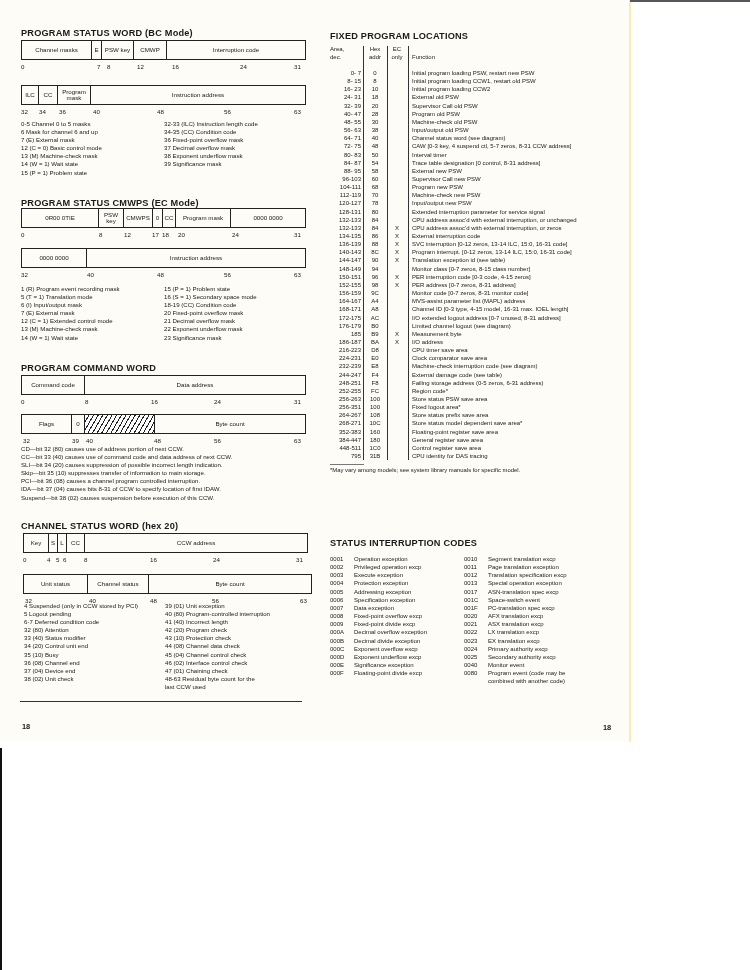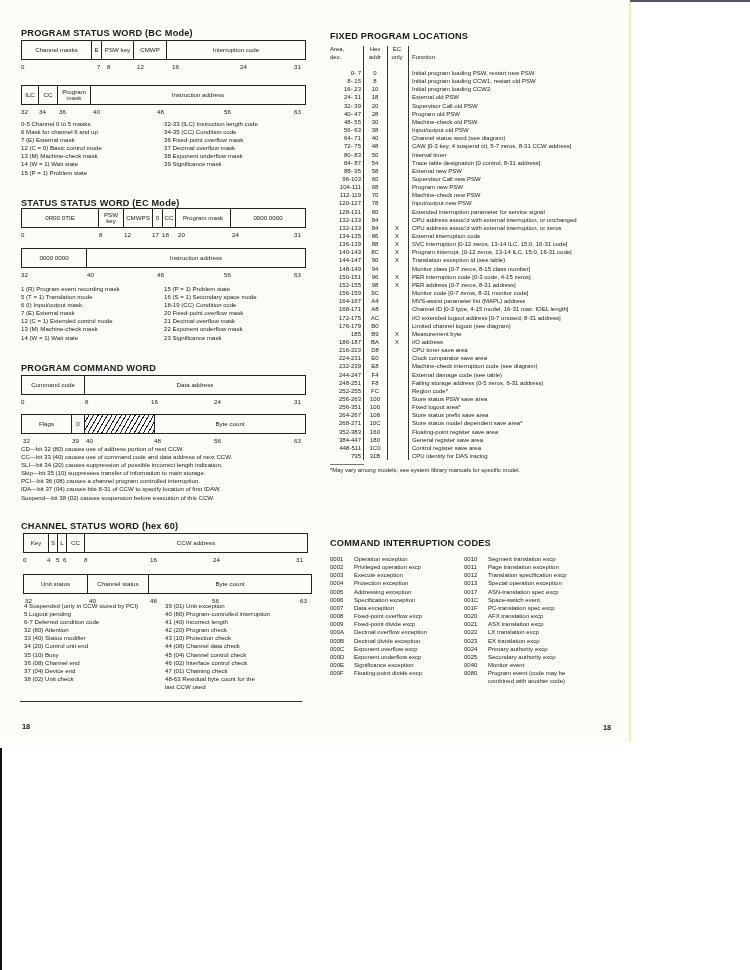--- a/index.html
+++ b/index.html
@@ -126,21 +126,21 @@
     <div class="col" style="left: 143px;">
       <div class="row">32-33 (ILC) Instruction length code</div>
       <div class="row">34-35 (CC) Condition code</div>
       <div class="row">36 Fixed-point overflow mask</div>
       <div class="row">37 Decimal overflow mask</div>
       <div class="row">38 Exponent underflow mask</div>
       <div class="row">39 Significance mask</div>
     </div>
   </div>
 
-<h2 style="left:21px;top:198px;">STATUS STATUS WORD (EC Mode)</h2>
+<h2 style="left:21px;top:198px;">PROGRAM STATUS CMWPS (EC Mode)</h2>
 <div class="diagram" style="left:21px;top:208px;">
     <div class="box" style="width: 285px; left: 0px; top: 0px;">
       <div class="cell" style="width: 77px;">0R00 0TIE</div>
       <div class="cell" style="width: 25px;">PSW key</div>
       <div class="cell" style="width: 29px;">CMWPS</div>
       <div class="cell" style="width: 10px;">0</div>
       <div class="cell" style="width: 13px;">CC</div>
       <div class="cell" style="width: 55px;">Program mask</div>
       <div class="cell" style="width: 74px;">0000 0000</div>
     </div>
@@ -222,21 +222,21 @@
 <div class="ccw-notes" style="left:21px;top:445px;" id="ccw-notes">
     <div class="row">CD—bit 32 (80) causes use of address portion of next CCW.</div>
     <div class="row">CC—bit 33 (40) causes use of command code and data address of next CCW.</div>
     <div class="row">SLI—bit 34 (20) causes suppression of possible incorrect length indication.</div>
     <div class="row">Skip—bit 35 (10) suppresses transfer of information to main storage.</div>
     <div class="row">PCI—bit 36 (08) causes a channel program controlled interruption.</div>
     <div class="row">IDA—bit 37 (04) causes bits 8-31 of CCW to specify location of first IDAW.</div>
     <div class="row">Suspend—bit 38 (02) causes suspension before execution of this CCW.</div>
   </div>
 
-<h2 style="left:21px;top:521px;">CHANNEL STATUS WORD (hex 60)</h2>
+<h2 style="left:21px;top:521px;">CHANNEL STATUS WORD (hex 20)</h2>
 <div class="diagram" style="left:23px;top:533px;">
     <div class="box" style="width: 285px; left: 0px; top: 0px;">
       <div class="cell" style="width: 25px;">Key</div>
       <div class="cell" style="width: 9px;">S</div>
       <div class="cell" style="width: 9px;">L</div>
       <div class="cell" style="width: 18px;">CC</div>
       <div class="cell" style="width: 222px;">CCW address</div>
     </div>
     <div class="ticks" style="top: 23px; left: 0px; width: 285px;">
       <span class="tick" style="left: 0px;">0</span>
@@ -599,21 +599,21 @@
       <span class="c-ec"></span>
       <span class="c-fn">CPU identity for DAS tracing</span>
     </div>
     <div class="vline" style="left: 33px; top: 0px; height: 414.2px;"></div>
     <div class="vline" style="left: 57px; top: 0px; height: 414.2px;"></div>
     <div class="vline" style="left: 78px; top: 0px; height: 414.2px;"></div>
     <div class="rule" style="left: 0px; top: 418.2px; width: 34px; background: rgb(119, 119, 119);"></div>
     <div class="footnote" style="left: 0px; top: 421.2px;">*May vary among models; see system library manuals for specific model.</div>
   </div>
 
-<h2 style="left:330px;top:538px;">COMMAND INTERRUPTION CODES</h2>
+<h2 style="left:330px;top:538px;">STATUS INTERRUPTION CODES</h2>
 <div class="pic" id="pic">
     <div class="pic-row" style="left: 0px; top: 0px; width: 140px;">
       <span class="pic-code">0001</span>
       <span class="pic-desc">Operation exception</span>
     </div>
     <div class="pic-row" style="left: 0px; top: 8.15px; width: 140px;">
       <span class="pic-code">0002</span>
       <span class="pic-desc">Privileged operation excp</span>
     </div>
     <div class="pic-row" style="left: 0px; top: 16.3px; width: 140px;">

